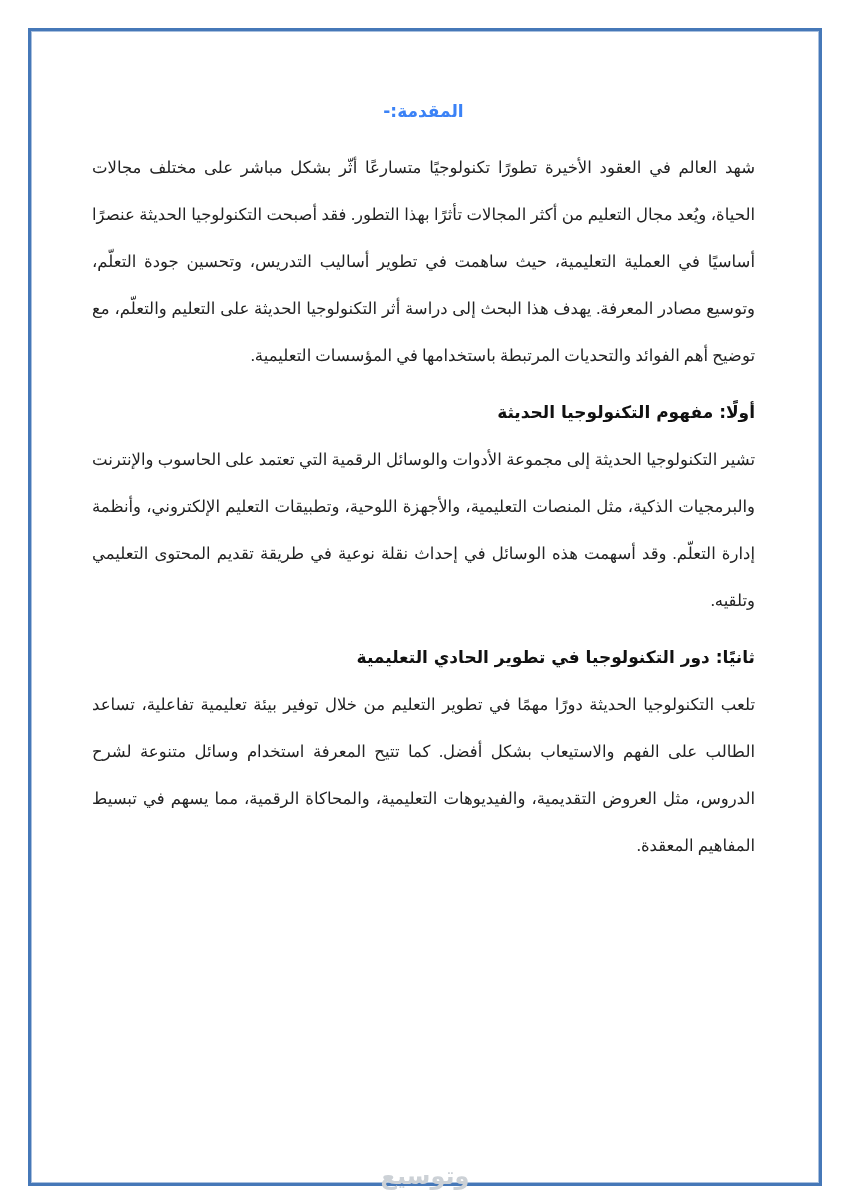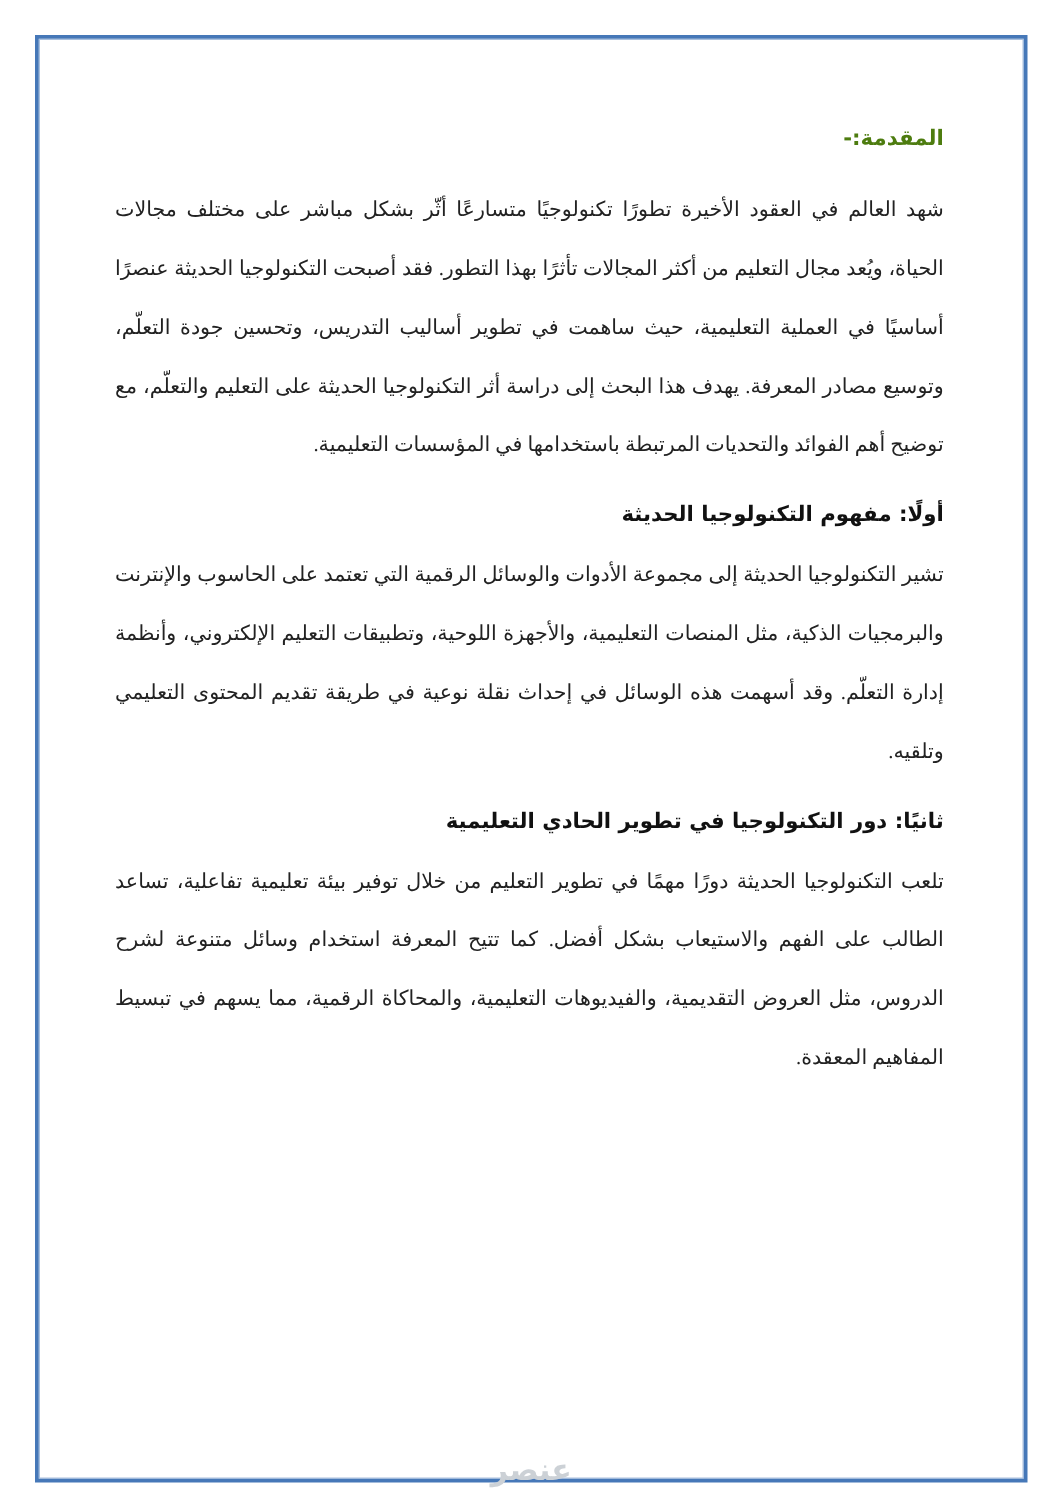--- a/index.html
+++ b/index.html
@@ -38,24 +38,24 @@
     font-size: 19px;
     font-weight: bold;
     text-align: center;
     line-height: 30px;
     margin: 0 0 34px 0;
     color: #111111;
   }
   .section-label {
     font-size: 17px;
     font-weight: bold;
-    text-align: right;
+    text-align: center;
     line-height: 30px;
     margin: 0 0 18px 0;
-    color: #4d7c0f;
+    color: #3b82f6;
   }
   .para {
     font-size: 16.5px;
     line-height: 47px;
     text-align: justify;
     text-justify: inter-word;
     margin: 0 0 10px 0;
     color: #222222;
     font-family: Liberation Serif, serif;
   }
@@ -97,15 +97,15 @@
     <div class="section-heading">أولًا: مفهوم التكنولوجيا الحديثة</div>
 
     <p class="para">تشير التكنولوجيا الحديثة إلى مجموعة الأدوات والوسائل الرقمية التي تعتمد على الحاسوب والإنترنت والبرمجيات الذكية، مثل المنصات التعليمية، والأجهزة اللوحية، وتطبيقات التعليم الإلكتروني، وأنظمة إدارة التعلّم. وقد أسهمت هذه الوسائل في إحداث نقلة نوعية في طريقة تقديم المحتوى التعليمي وتلقيه.</p>
 
     <div class="section-heading">ثانيًا: دور التكنولوجيا في تطوير الحادي التعليمية</div>
 
     <p class="para">تلعب التكنولوجيا الحديثة دورًا مهمًا في تطوير التعليم من خلال توفير بيئة تعليمية تفاعلية، تساعد الطالب على الفهم والاستيعاب بشكل أفضل. كما تتيح المعرفة استخدام وسائل متنوعة لشرح الدروس، مثل العروض التقديمية، والفيديوهات التعليمية، والمحاكاة الرقمية، مما يسهم في تبسيط المفاهيم المعقدة.</p>
 
   </div>
 
-  <div class="watermark">عنصر</div>
+  <div class="watermark">وتوسيع</div>
 
 </div>
 
 </body></html>

